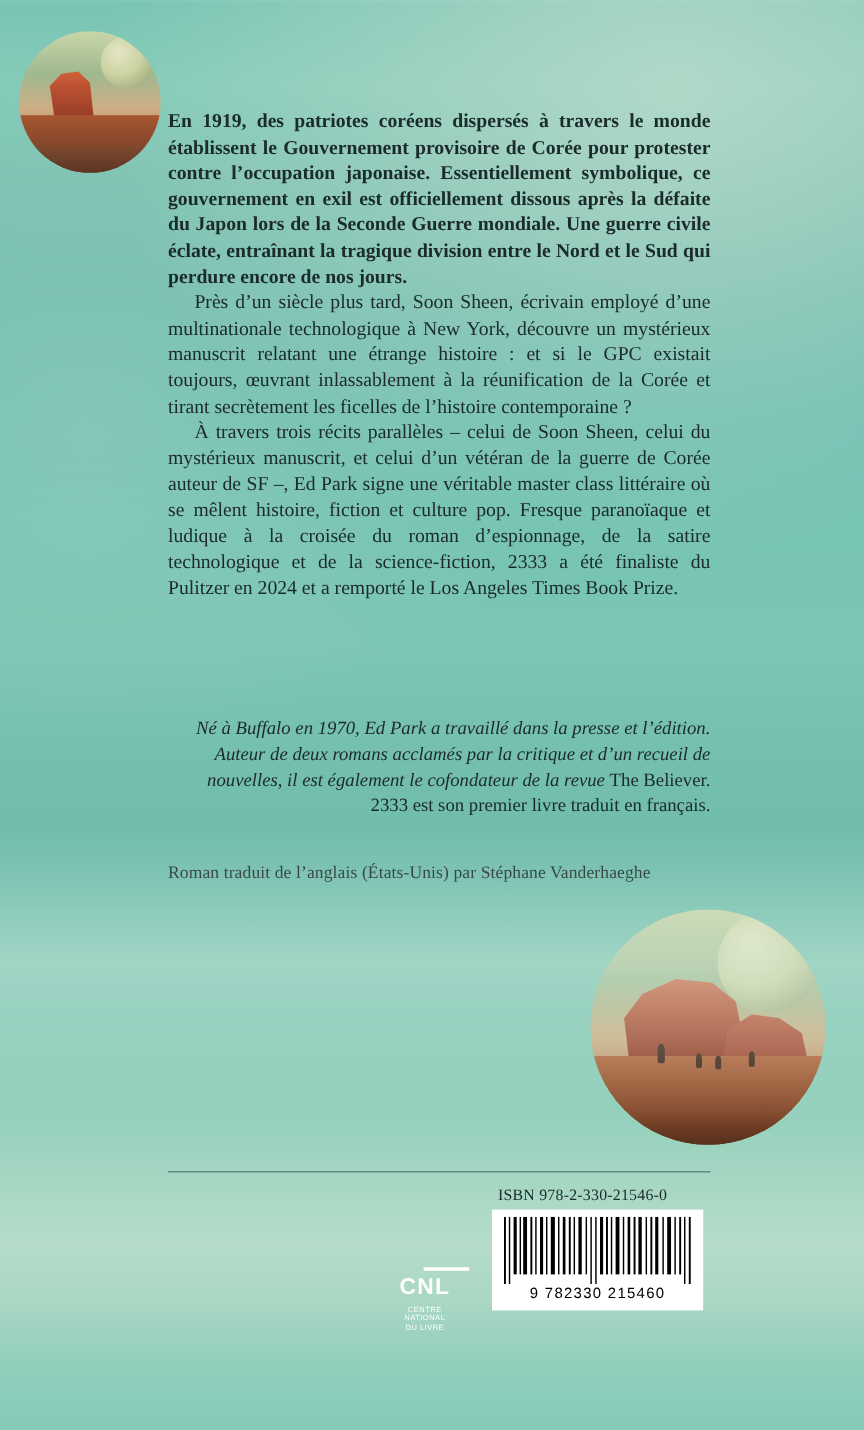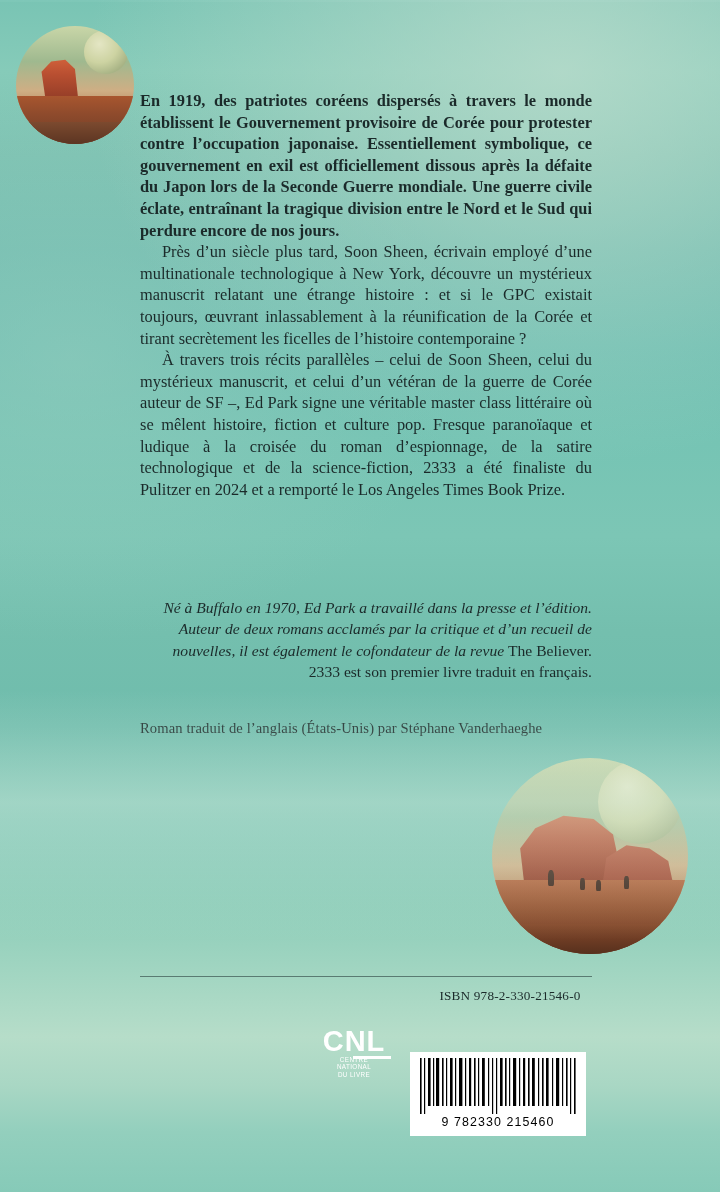--- a/index.html
+++ b/index.html
@@ -210,25 +210,26 @@
   .cnl {
     position: absolute;
     left: 312px;
     top: 1026px;
     width: 84px;
     height: 54px;
     color: #fff;
     text-align: center;
   }
   .cnl .cnl-mark {
-    font-size: 29px;
+    font-size: 19px;
     font-weight: bold;
     letter-spacing: 1px;
     line-height: 30px;
     font-family: "Liberation Sans", sans-serif;
+    margin-top: 32px;
   }
   .cnl .cnl-sub {
     font-size: 6.3px;
     line-height: 7.4px;
     letter-spacing: .4px;
     font-family: "Liberation Sans", sans-serif;
     text-transform: uppercase;
   }
   .cnl .cnl-bar {
     position: absolute;
@@ -238,35 +239,33 @@
     height: 3px;
     background: #fff;
   }
 
   
   .isbn-text {
     position: absolute;
     left: 415px;
     top: 988px;
     width: 190px;
-    text-align: center;
     font-size: 13.2px;
     color: #1b2a2a;
     letter-spacing: .2px;
   }
   .barcode-box {
     position: absolute;
     left: 410px;
     top: 1008px;
     width: 176px;
     height: 84px;
     background: #fff;
     padding: 6px 8px 4px 8px;
     box-sizing: border-box;
-    margin-top: 44px;
   }
   .bars {
     height: 56px;
     width: 100%;
     display: block;
   }
   .barcode-digits {
     font-family: "Liberation Sans", sans-serif;
     font-size: 12.4px;
     letter-spacing: 1.1px;

